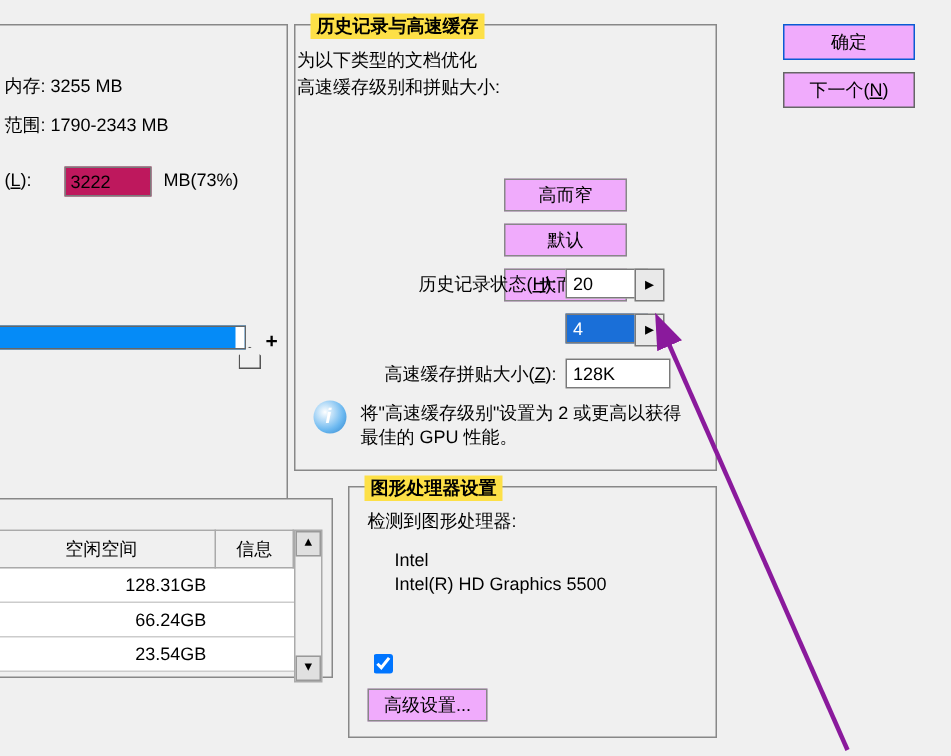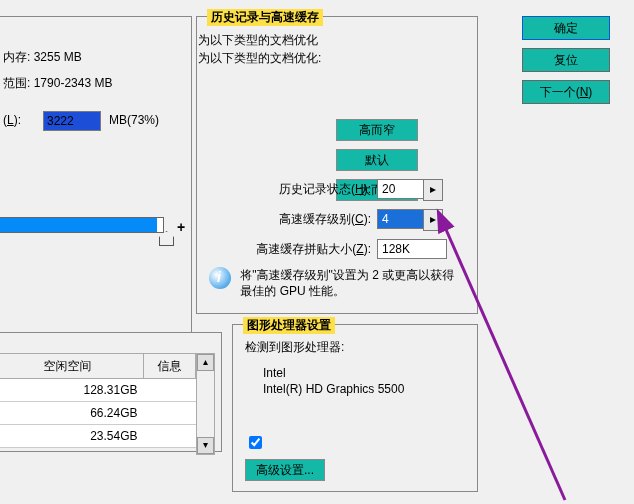--- a/index.html
+++ b/index.html
@@ -32,21 +32,21 @@
   
   #memPanel {
     left: -10px; top: 16px;
     width: 200px; height: 430px;
   }
   .mem-line { position: absolute; left: 12px; width: 180px; }
   .mem-input {
     position: absolute; left: 52px; top: 94px;
     width: 50px; height: 18px;
     border: 1px solid #7a7a7a;
-    background: #1d4ed8;
+    background: #be185d;
     font-size: 12px;
     padding: 0 3px;
   }
   .mb99 { position: absolute; left: 118px; top: 96px; }
   
   .slider-track {
     position: absolute; left: -4px; top: 200px; width: 175px; height: 14px;
     background: #058bf7; border: 1px solid #666;
   }
   .slider-track .end {
@@ -95,21 +95,21 @@
   #histPanel {
     left: 196px; top: 16px;
     width: 280px; height: 296px;
   }
   .hist-desc {
     position: absolute; left: 1px; top: 14px; width: 250px; line-height: 18px;
   }
   .btn, .right-btn {
     display: inline-block;
     border: 1px solid #888;
-    background: #14b8a6;
+    background: #f0abfc;
     text-align: center;
     font-size: 12px;
     cursor: pointer;
   }
   .btn { width: 80px; height: 20px; line-height: 20px; }
   .btn.pos { position:absolute; left: 139px; margin-top: 32px; }
   #btnTall  { top: 70px; }
   #btnDef   { top: 100px; }
   #btnWide  { top: 130px; }
 
@@ -226,39 +226,36 @@
   <div class="disk-scroll">
     <div class="arrow up">▴</div>
     <div class="arrow down">▾</div>
   </div>
 </div>
 
 <div id="histPanel" class="panel">
   <div class="panel-title">历史记录与高速缓存</div>
   <div class="hist-desc">
     <span>为以下类型的文档优化</span><br>
-    <span>为以下类型的文档优化:</span>
+    <span>高速缓存级别和拼贴大小:</span>
   </div>
 
   <div id="btnTall" class="btn pos">高而窄</div>
   <div id="btnWide" class="btn pos">大而平</div>
   <div id="btnDef" class="btn pos">默认</div>
 
   <div class="row" style="top:162px;">
     <span class="lab">
       <span>历史记录状态(</span><span class="ul">H</span><span>):</span>
     </span>
     <input class="fld" value="20" style="">
     <div class="step">▸</div>
   </div>
 
   <div class="row" style="top:192px;">
-    <span class="lab">
-      <span>高速缓存级别(</span><span class="ul">C</span><span>):</span>
-    </span>
     <input class="fld sel" value="4" style="">
     <div class="step">▸</div>
   </div>
 
   <div class="row" style="top:222px;">
     <span class="lab">
       <span>高速缓存拼贴大小(</span><span class="ul">Z</span><span>):</span>
     </span>
     <input class="fld" style="width: 60px;" value="128K">
   </div>
@@ -275,21 +272,20 @@
   <div id="gp2" class="gp-line" style="white-space:pre-line;">Intel
 Intel(R) HD Graphics 5500</div>
   <label class="chk">
     <input type="checkbox" checked="" style="">
   </label>
   <div id="advBtn" class="btn">高级设置...</div>
 </div>
 
 <div id="rightCol">
   <div class="right-btn primary">确定</div>
-  <div class="right-btn">复位</div>
   <div class="right-btn">
     <span>下一个(</span><span class="ul">N</span><span>)</span>
   </div>
 </div>
 
 <svg id="arrowSvg">
   <defs>
     <marker id="ah" markerWidth="10" markerHeight="10" refX="2" refY="3" orient="auto">
       <path d="M0,0 L0,6 L8,3 z" fill="#8a1a9c"></path>
     </marker>

